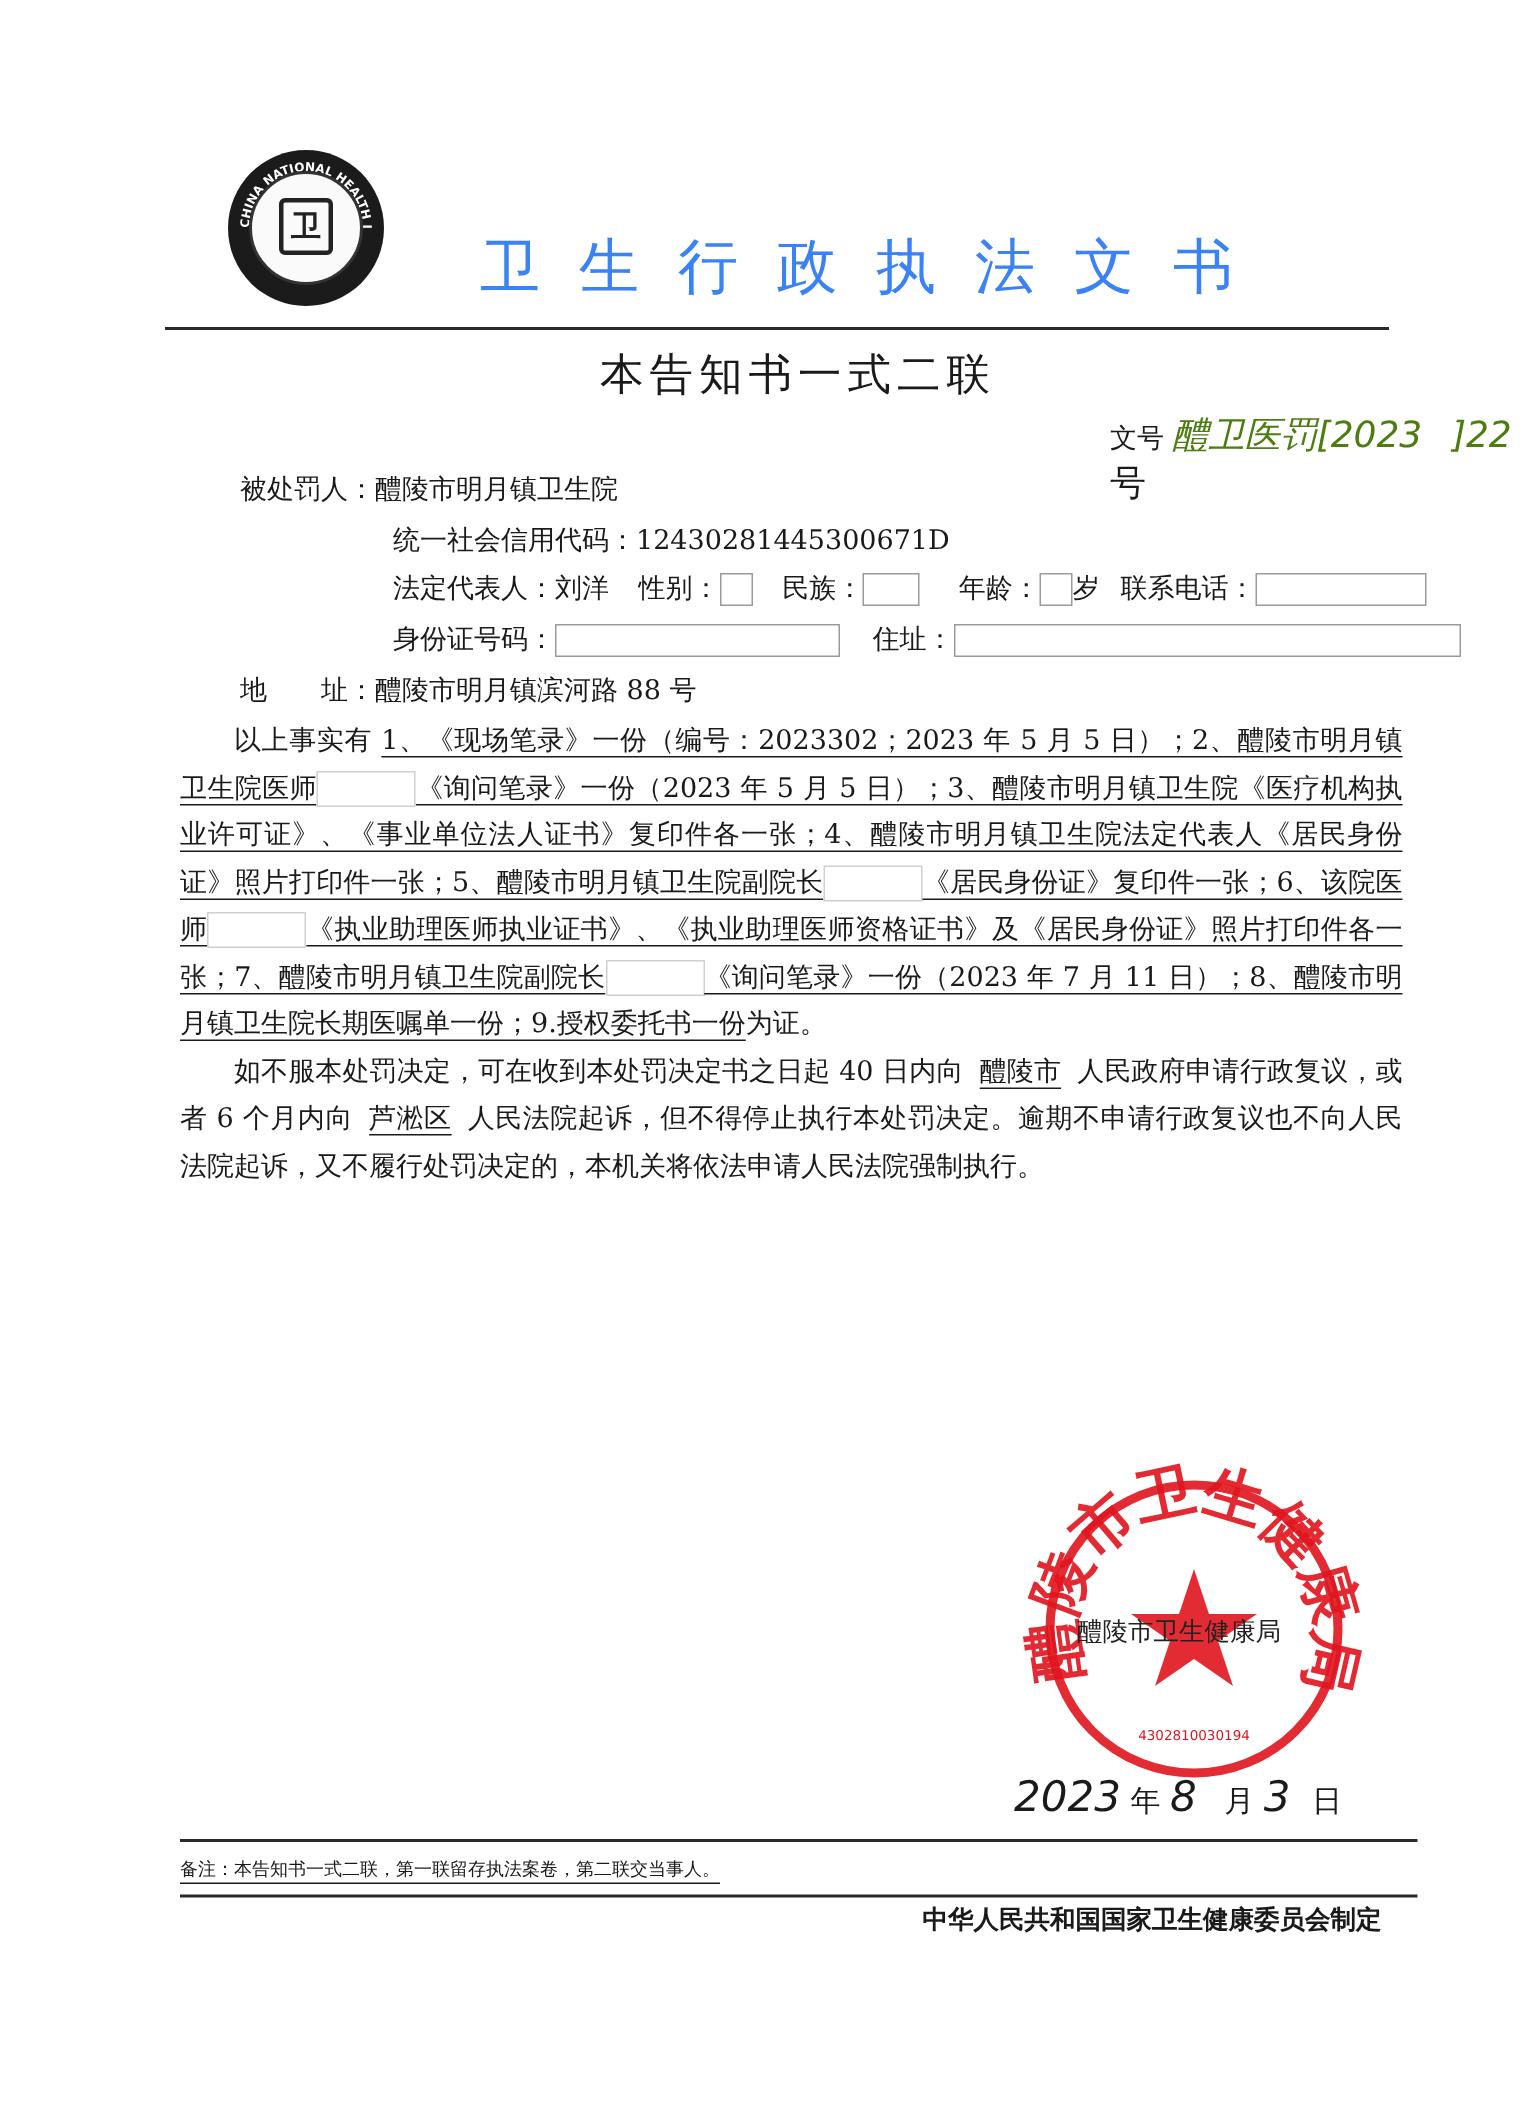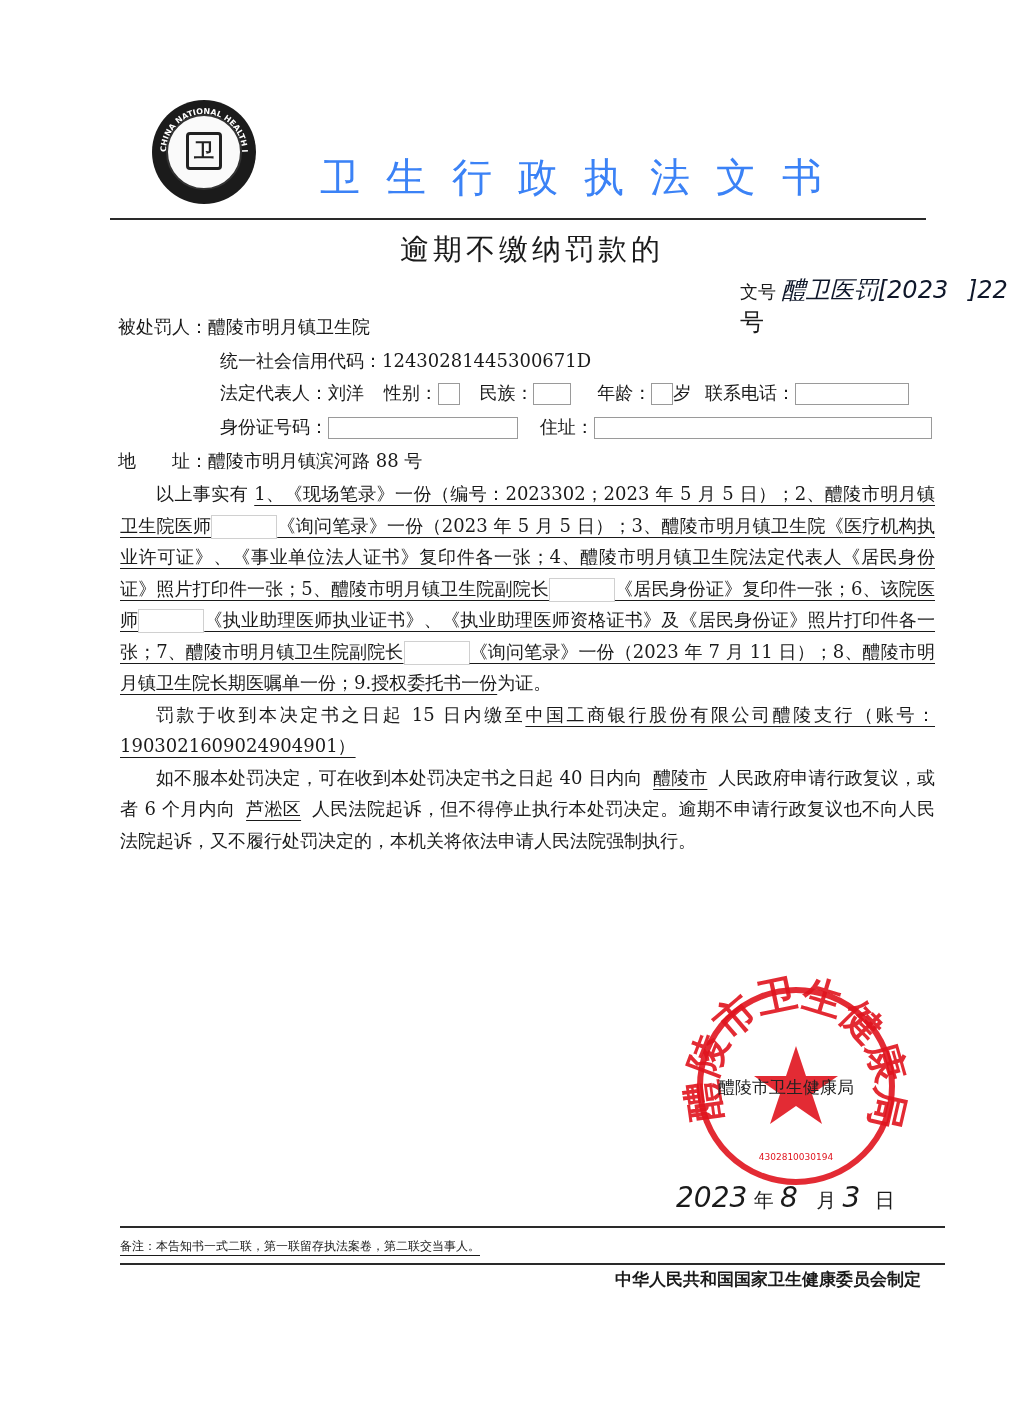--- a/index.html
+++ b/index.html
@@ -11,22 +11,22 @@
   .emblem .ring { position: absolute; left: 14px; top: 14px; width: 76px; height: 76px;
                   border-radius: 50%; background: #fafafa; border: 2px solid #333; box-sizing: border-box; }
   .emblem .core { position: absolute; left: 34px; top: 32px; width: 36px; height: 38px;
                   border: 3px solid #222; box-sizing: border-box; border-radius: 4px;
                   font-size: 20px; line-height: 30px; text-align: center; font-weight: bold; color:#222; }
   .emblem .arc { position:absolute; left:0; top:0; width:104px; height:104px; }
   .main-title { left: 320px; top: 150px; font-size: 40px; letter-spacing: 26px; color: #3b82f6; }
   .rule { height: 2px; background: #2a2a2a; }
   .sub-title { left: 400px; top: 230px; font-size: 29px; letter-spacing: 4px; color:#1a1a1a;}
   .docno { left: 740px; top: 274px; font-size: 18px; }
-  .docno .hand { font-family: "DejaVu Sans", sans-serif; color: #0f172a; font-size: 24px; font-style: italic; }
-  .line { font-size: 18px; line-height: 34px; white-space: nowrap; }
+  .docno .hand { font-family: "DejaVu Sans", sans-serif; color: #4d7c0f; font-size: 24px; font-style: italic; }
+  .line { font-size: 18px; line-height: 34px; white-space: nowrap; margin-left: 42px; }
   .u { text-decoration: underline; text-underline-offset: 5px; }
   .box { display: inline-block; border: 1.5px solid #9a9a9a; vertical-align: middle; height: 20px; background:#fff; }
   .redact { display: inline-block; width: 64px; height: 22px; border: 1px solid #d0d0d0; background:#fff; vertical-align: middle; }
   .para { left: 120px; width: 815px; font-size: 18px; line-height: 31.5px; text-align: justify; }
   .para p { margin: 0; }
   .indent { text-indent: 2em; }
   .seal { left: 680px; top: 1000px; width: 232px; height: 175px; }
   .signer { left: 718px; top: 1076px; font-size: 17px; color: #222; }
   .date { left: 676px; top: 1165px; font-size: 20px; margin-top: 16px; }
   .date .hand { font-family: "DejaVu Sans", sans-serif; font-style: italic; font-size: 28px; }
@@ -44,21 +44,21 @@
     <text fill="#fff" font-size="8" font-family="DejaVu Sans, sans-serif" font-weight="bold">
       <textPath href="#arcp">CHINA NATIONAL HEALTH INSPECTION</textPath>
     </text>
   </svg>
   <div class="ring"></div>
   <div class="core">卫</div>
 </div>
 
 <div class="abs main-title">卫生行政执法文书</div>
 <div class="abs rule" style="left:110px; top:218px; width:816px;"></div>
-<div class="abs sub-title">逾期不缴纳罚款的</div>
+<div class="abs sub-title">本告知书一式二联</div>
 
 <div class="abs docno">
   <span>文号</span>
   <span class="hand">醴卫医罚[2023</span>
   <span class="hand" style="margin-left:14px">]22</span>
   <span style="font-size:24px">号</span>
 </div>
 
 <div class="abs line" style="left:118px; top:310px;">
   <span>被处罚人：</span><span>醴陵市明月镇卫生院</span>
@@ -80,23 +80,20 @@
 <div class="abs line" style="left:118px; top:444px;">
   <span>地　　址：</span><span>醴陵市明月镇滨河路 88 号</span>
 </div>
 
 <div class="abs para" style="top:478px;">
   <p class="indent">
     <span>以上事实有</span>
     <span class="u">1、《现场笔录》一份（编号：2023302；2023 年 5 月 5 日）；2、醴陵市明月镇卫生院医师</span><span class="redact"></span><span class="u">《询问笔录》一份（2023 年 5 月 5 日）；3、醴陵市明月镇卫生院《医疗机构执业许可证》、《事业单位法人证书》复印件各一张；4、醴陵市明月镇卫生院法定代表人《居民身份证》照片打印件一张；5、醴陵市明月镇卫生院副院长</span><span class="redact"></span><span class="u">《居民身份证》复印件一张；6、该院医师</span><span class="redact"></span><span class="u">《执业助理医师执业证书》、《执业助理医师资格证书》及《居民身份证》照片打印件各一张；7、醴陵市明月镇卫生院副院长</span><span class="redact"></span><span class="u">《询问笔录》一份（2023 年 7 月 11 日）；8、醴陵市明月镇卫生院长期医嘱单一份；9.授权委托书一份</span><span>为证。</span>
   </p>
   <p class="indent">
-    <span>罚款于收到本决定书之日起 15 日内缴至</span><span class="u">中国工商银行股份有限公司醴陵支行（账号：19030216090249049​01）</span>
-  </p>
-  <p class="indent">
     <span>如不服本处罚决定，可在收到本处罚决定书之日起 40 日内向</span><span class="u" style="padding:0 0.6em">醴陵市</span><span>人民政府申请行政复议，或者 6 个月内向</span><span class="u" style="padding:0 0.6em">芦淞区</span><span>人民法院起诉，但不得停止执行本处罚决定。逾期不申请行政复议也不向人民法院起诉，又不履行处罚决定的，本机关将依法申请人民法院强制执行。</span>
   </p>
 </div>
 
 <svg class="abs seal" viewBox="0 0 232 175" style="overflow:visible">
   <defs>
       <path id="sealarc" d="M42,118 A80,80 0 1,1 190,118"></path>
     </defs>
   <circle cx="116" cy="86" r="96" fill="none" stroke="#e0141e" stroke-width="6" opacity="0.9"></circle>
   <text fill="#e0141e" font-size="40" font-weight="bold" font-family="DejaVu Sans, sans-serif" opacity="0.9">

